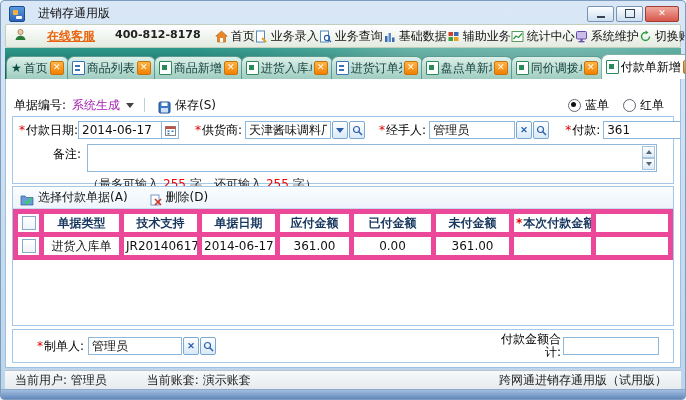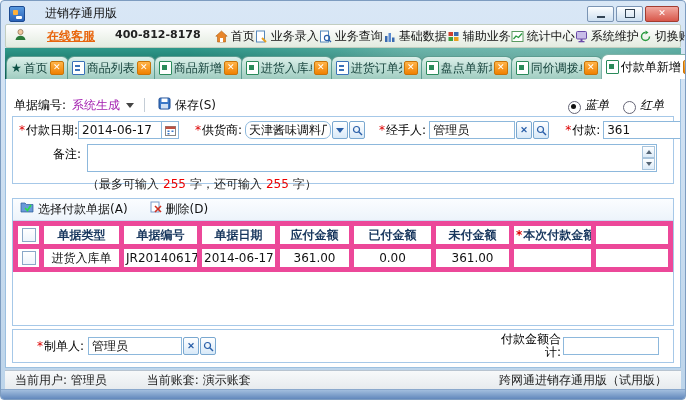--- a/index.html
+++ b/index.html
@@ -1,20 +1,20 @@
 <!DOCTYPE html>
 <html><head>
 <meta charset="utf-8">
 <style>
   html,body{margin:0;padding:0;background:#fff;}
   body{width:686px;height:400px;font-family:"DejaVu Sans",sans-serif;font-size:12px;color:#000;}
   .window{width:684px;height:398px;border:1px solid #7d9cc0;border-radius:4px;overflow:hidden;
     display:flex;flex-direction:column;background:linear-gradient(#d9e7f6,#bcd4ea);}
   
-  .titlebar{height:21px;display:flex;align-items:center;padding:2px 6px 0 8px;gap:20px;}
+  .titlebar{height:21px;display:flex;align-items:center;padding:2px 6px 0 8px;gap:13px;}
   .app-icon{width:14px;height:14px;border-radius:2px;background:linear-gradient(#5a9ae0,#2a62b8);
     border:1px solid #1c4a90;position:relative;flex:0 0 auto;}
   .app-icon::after{content:"";position:absolute;left:3px;top:3px;width:5px;height:5px;background:#ffb03a;border-radius:1px;}
   .app-icon::before{content:"";position:absolute;right:2px;bottom:2px;width:6px;height:3px;background:#fff;border-radius:1px;}
   .title-text{flex:1;color:#111;}
   .win-controls{display:flex;gap:2px;}
   .wbtn{width:25px;height:14px;border:1px solid #7a94b4;border-radius:2px;
     background:linear-gradient(#fdfeff,#cddff0);display:flex;align-items:center;justify-content:center;
     font-size:9px;line-height:1;color:#345;}
   .wbtn.close{width:32px;background:linear-gradient(#f2a9a0,#d8574a);border-color:#a23c30;color:#fff;font-weight:bold;}
@@ -49,24 +49,24 @@
   .tab-doc.blue{border-color:#3a72b8;}
   .tab-doc.blue::after{background:#3a72b8;height:2px;top:3px;box-shadow:0 4px 0 #3a72b8;}
   
   .content{flex:1;margin:0 4px;background:#fff;border:1px solid #9cc0e0;border-top:none;
     display:flex;flex-direction:column;padding:16px 6px 4px;overflow:hidden;}
   .req{color:#d00;margin-right:1px;}
   .docno-row{height:20px;display:flex;align-items:center;gap:6px;padding:0 2px;}
   .docno-val{color:#a21caf;}
   .dd-arrow{width:0;height:0;border:4px solid transparent;border-top:5px solid #444;margin-top:5px;}
   .vsep{width:1px;height:14px;background:#c4cdd6;margin:0 4px;}
-  .flatbtn{display:flex;align-items:flex-start;gap:4px;border:none;background:none;font:12px "DejaVu Sans",sans-serif;
+  .flatbtn{display:flex;align-items:flex-end;gap:4px;border:none;background:none;font:12px "DejaVu Sans",sans-serif;
     cursor:pointer;padding:1px 3px;color:#111;}
   .radios{margin-left:auto;display:flex;align-items:center;gap:14px;padding-right:8px;}
-  .radio{display:flex;align-items:flex-end;gap:4px;cursor:pointer;font-style:italic;}
+  .radio{display:flex;align-items:center;gap:4px;cursor:pointer;}
   .radio-circle{width:11px;height:11px;border-radius:50%;border:1px solid #667;background:#fff;position:relative;}
   .radio.sel .radio-circle::after{content:"";position:absolute;left:2px;top:2px;width:5px;height:5px;border-radius:50%;background:#111;}
   .box{border:1px solid #a6c8e8;background:#fff;}
   .fields-box{height:66px;margin-top:1px;flex:0 0 auto;}
   .frow{height:26px;display:flex;align-items:center;padding-left:6px;}
   .lbl{text-align:right;white-space:nowrap;}
   .inputwrap{display:flex;align-items:stretch;height:18px;}
   .tinput{border:1px solid #8db8dc;height:16px;padding:0 3px;font:12px "DejaVu Sans",sans-serif;color:#111;background:#fff;}
   .sqbtn{width:16px;height:18px;margin-left:1px;border:1px solid #7aa8d0;border-radius:2px;
     background:linear-gradient(#ffffff,#d8e9f8);display:flex;align-items:center;justify-content:center;cursor:pointer;padding:0;box-sizing:border-box;}
@@ -76,21 +76,21 @@
   .ta-wrap{position:relative;}
   .ta-scroll{position:absolute;right:2px;top:2px;display:flex;flex-direction:column;justify-content:space-between;height:24px;}
   .ta-arrow{width:11px;height:10px;border:1px solid #a8c4dc;background:linear-gradient(#fdfeff,#dcebf8);
     display:flex;align-items:center;justify-content:center;cursor:pointer;}
   .ta-arrow::after{content:"";border:3px solid transparent;}
   .ta-arrow.up::after{border-bottom:4px solid #567;margin-top:-3px;}
   .ta-arrow.down::after{border-top:4px solid #567;margin-bottom:-3px;}
   .hint{padding-left:74px;color:#222;margin-top:1px;}
   .hint .num{color:#e00;margin:0 4px;}
   
-  .grid-box{flex:1;margin-top:14px;display:flex;flex-direction:column;overflow:hidden;}
+  .grid-box{flex:1;margin-top:2px;display:flex;flex-direction:column;overflow:hidden;}
   .grid-toolbar{height:21px;flex:0 0 auto;display:flex;align-items:center;gap:16px;padding-left:4px;
     background:linear-gradient(#fbfdff,#edf4fb);border-bottom:1px solid #c8dcf0;}
   table.grid{border-collapse:collapse;table-layout:fixed;width:100%;flex:0 0 auto;}
   table.grid th,table.grid td{border:5px solid #ec4899;height:18px;padding:0 2px;overflow:hidden;white-space:nowrap;}
   table.grid th{font-weight:bold;color:#17365d;background:#fff;font-size:12px;}
   table.grid td{text-align:center;color:#111;}
   .cb{width:12px;height:12px;border:1px solid #8aa8c8;background:linear-gradient(#ffffff,#eef5fc);display:inline-block;vertical-align:middle;}
   .grid-empty{flex:1;}
   
   .footer-box{height:32px;margin-top:3px;flex:0 0 auto;display:flex;align-items:center;padding:0 14px 0 24px;}
@@ -290,21 +290,21 @@
                 <rect x="0.5" y="1.5" width="10" height="9" fill="#fff" stroke="#888"></rect>
                 <rect x="0.5" y="1.5" width="10" height="2.5" fill="#c05040"></rect>
                 <rect x="2.5" y="5.5" width="2" height="1.5" fill="#3a78c8"></rect>
                 <rect x="6.5" y="5.5" width="2" height="1.5" fill="#3a78c8"></rect>
                 <rect x="2.5" y="8" width="2" height="1.5" fill="#3a78c8"></rect>
               </svg>
           </span>
         </span>
         <span class="lbl" style="width:72px;margin-left:16px"><span class="req">*</span><span>供货商:</span></span>
         <span class="inputwrap" style="margin-left:3px">
-          <input class="tinput" style="width: 78px; border-radius: 7px;" value="天津酱味调料厂">
+          <input class="tinput" style="width: 78px;" value="天津酱味调料厂">
           <button class="sqbtn">
               <span class="dd-arrow" style="border-top-color:#2a5fa8;margin-top:4px"></span>
             </button>
           <button class="sqbtn">
             <svg width="11" height="11" viewBox="0 0 11 11">
                 <circle cx="4.5" cy="4.5" r="3" fill="none" stroke="#2a5fa8" stroke-width="1.2"></circle>
                 <path d="M7 7l3 3" stroke="#2a5fa8" stroke-width="1.4"></path>
               </svg>
           </button>
         </span>
@@ -368,21 +368,21 @@
           <col style="width:74px">
             <col style="width:82px">
             <col style="width:78px">
             <col style="width:82px">
             <col>
         </colgroup>
         <tbody>
             <tr>
           <th><span class="cb"></span></th>
           <th>单据类型</th>
-          <th>单据编号</th>
+          <th>技术支持</th>
           <th>单据日期</th>
           <th>应付金额</th>
           <th>已付金额</th>
           <th>未付金额</th>
           <th><span class="req">*</span><span>本次付款金额</span></th>
           <th></th>
         </tr>
         <tr>
           <td><span class="cb"></span></td>
           <td>进货入库单</td>

